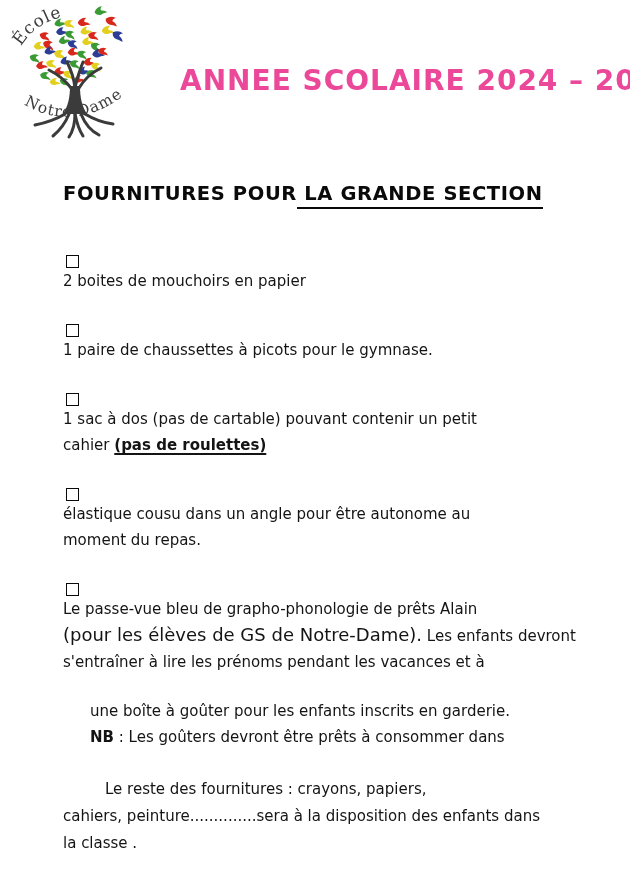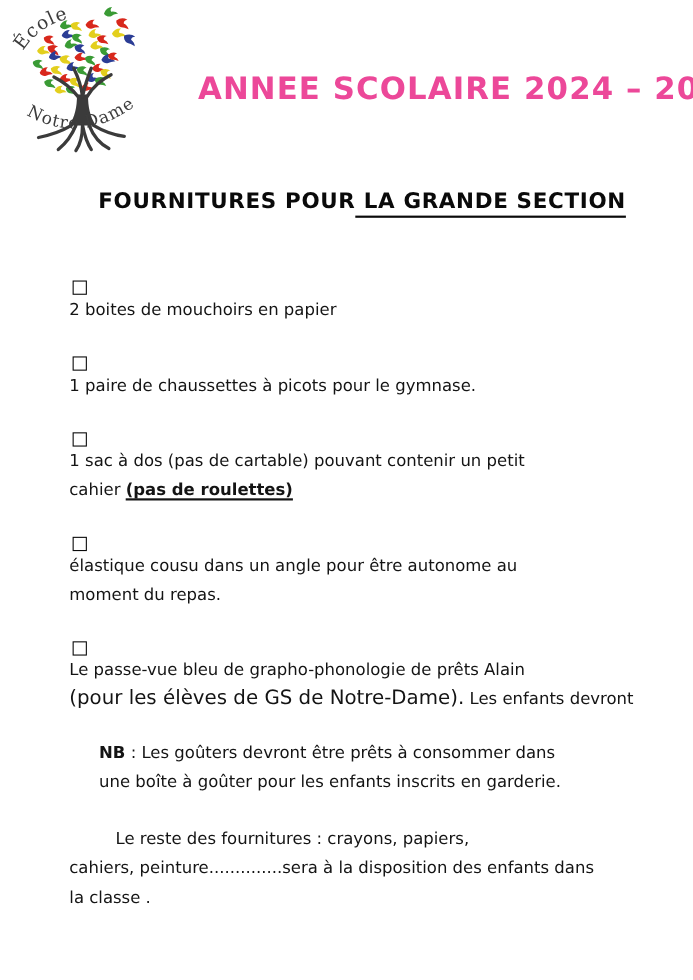--- a/index.html
+++ b/index.html
@@ -10,21 +10,21 @@
   
   .logo{position:absolute;left:8px;top:4px;width:132px;height:142px;}
   .logo text{font-family:"DejaVu Serif",serif;}
   
   .title{
     position:absolute;left:180px;top:64px;margin:0;
     font-size:28px;font-weight:700;letter-spacing:1px;white-space:nowrap;color:#ec4899;
   }
   
   .heading{
-    position:absolute;left:63px;top:171px;width:506px;margin:0;text-align:right;
+    position:absolute;left:63px;top:182px;width:506px;margin:0;text-align:left;
     font-size:19.5px;font-weight:700;letter-spacing:.6px;white-space:nowrap;color:#0a0a0a;
   }
   .heading .u2{border-bottom:2.5px solid #0a0a0a;padding-bottom:2px;white-space:pre;}
   
   .content{position:absolute;left:63px;top:248px;width:506px;font-size:15px;line-height:26px;}
   .item{display:flex;margin-bottom:23px;flex-direction:column;}
   .checkbox{flex:none;width:11px;height:11px;border:1.7px solid #0a0a0a;margin:7px 13px 0 3px;background:#fff;}
   .item-text{flex:1;}
   .line{white-space:nowrap;}
   .seg.b{font-weight:700;}
@@ -140,26 +140,27 @@
           <div class="item-text">
             <div class="line"><span class="seg">élastique cousu dans un angle pour être autonome au</span></div>
             <div class="line"><span class="seg">moment du repas.</span></div>
           </div>
         </div>
         <div class="item">
           <span class="checkbox"></span>
           <div class="item-text">
             <div class="line"><span class="seg">Le passe-vue bleu de grapho-phonologie de prêts Alain</span></div>
             <div class="line"><span class="seg small">(pour les élèves de GS de Notre-Dame).</span><span class="seg"> Les enfants devront</span></div>
+            <div class="line"><span class="seg">s'entraîner à lire les prénoms pendant les vacances et à</span></div>
           </div>
         </div>
       </div>
     <div id="nb" class="nb">
+        <div class="line"><span class="seg">une boîte à goûter pour les enfants inscrits en garderie.</span></div>
         <div class="line"><span class="seg b">NB</span><span class="seg"> : Les goûters devront être prêts à consommer dans</span></div>
-        <div class="line"><span class="seg">une boîte à goûter pour les enfants inscrits en garderie.</span></div>
       </div>
     <div id="closing" class="closing">
         <div class="line indent">Le reste des fournitures : crayons, papiers,</div>
         <div class="line">cahiers, peinture..............sera à la disposition des enfants dans</div>
         <div class="line">la classe .</div>
       </div>
   </div>
 
 </div>
 

